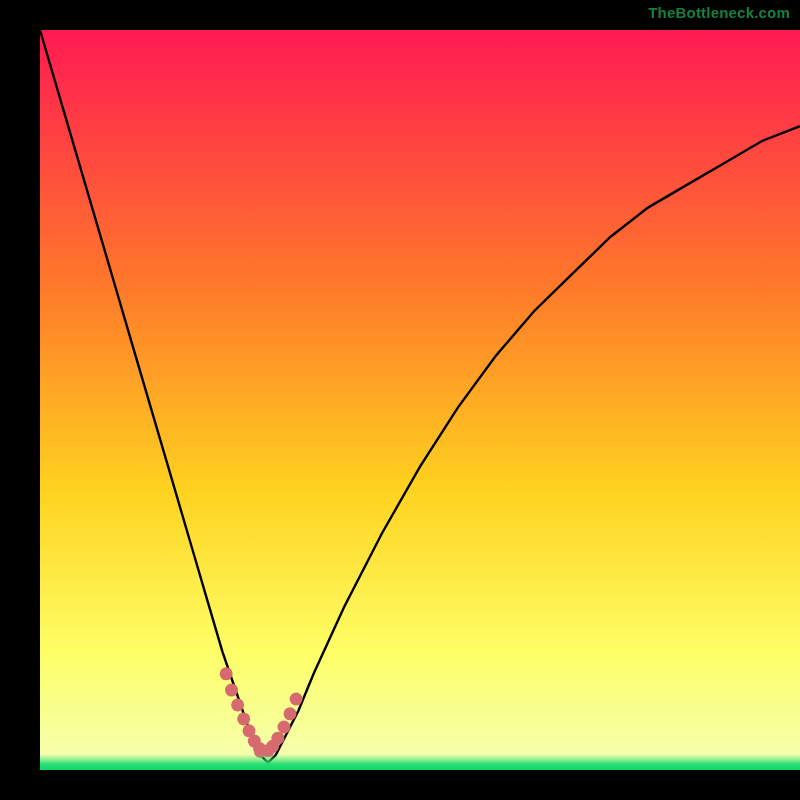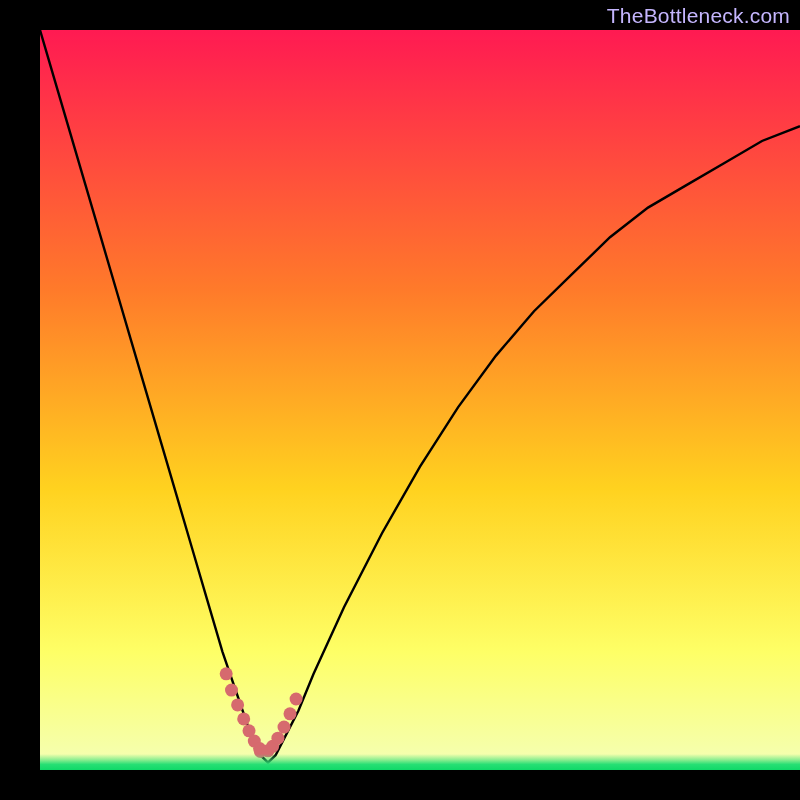--- a/index.html
+++ b/index.html
@@ -14,23 +14,23 @@
   .stage {
     position: relative;
     width: 800px;
     height: 800px;
     background: #000;
   }
   .watermark {
     position: absolute;
     top: 4px;
     right: 10px;
-    color: #c4b5fd;
-    font-size: 21px;
-    font-weight: 400;
+    color: #15803d;
+    font-size: 15px;
+    font-weight: 700;
     letter-spacing: 0.2px;
     z-index: 10;
   }
   .plot {
     position: absolute;
     left: 40px;
     top: 30px;
     width: 760px;
     height: 740px;
   }

